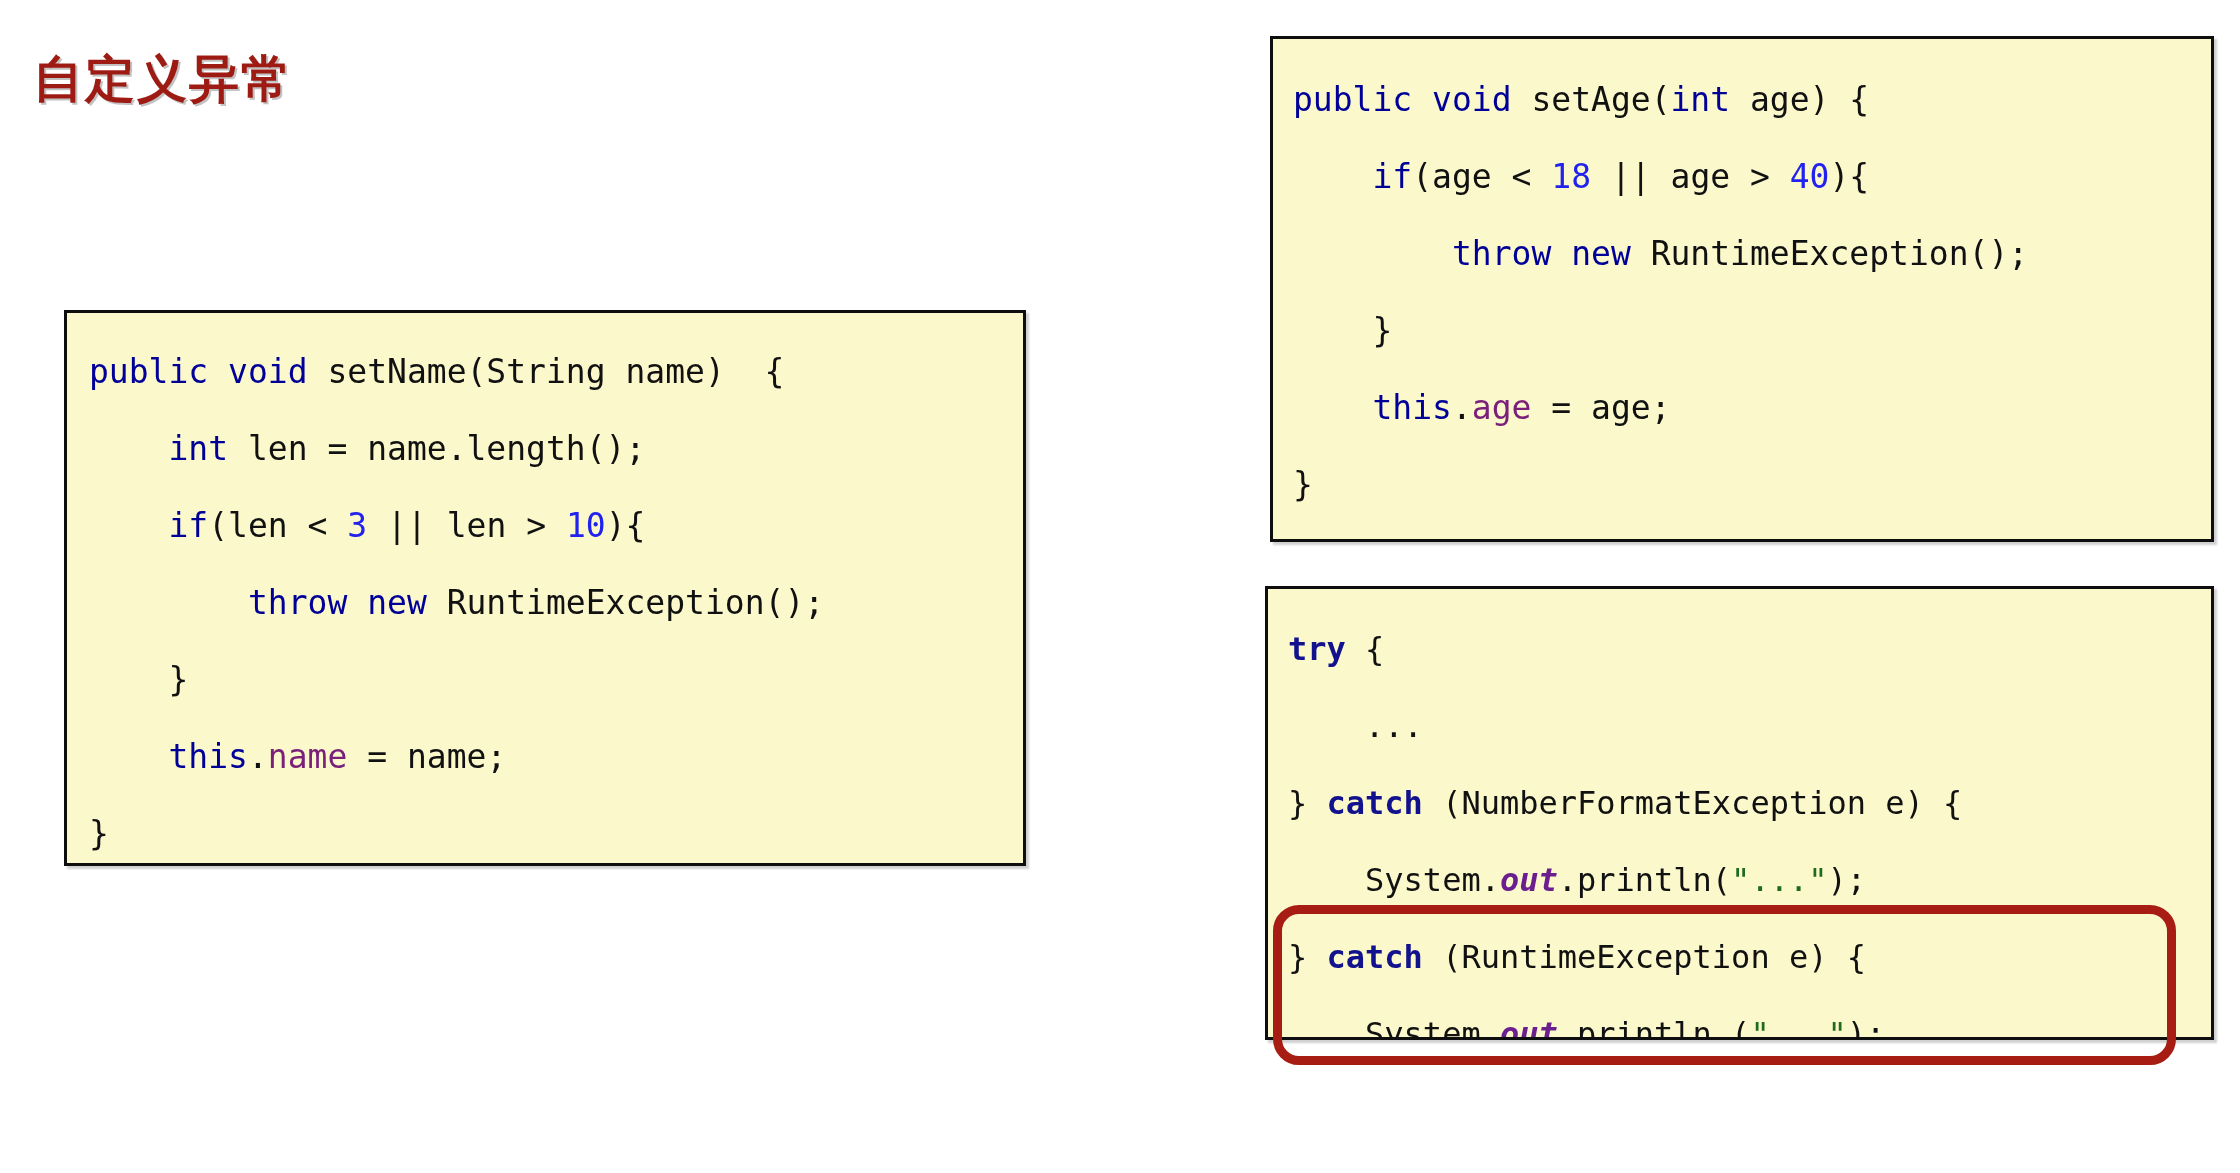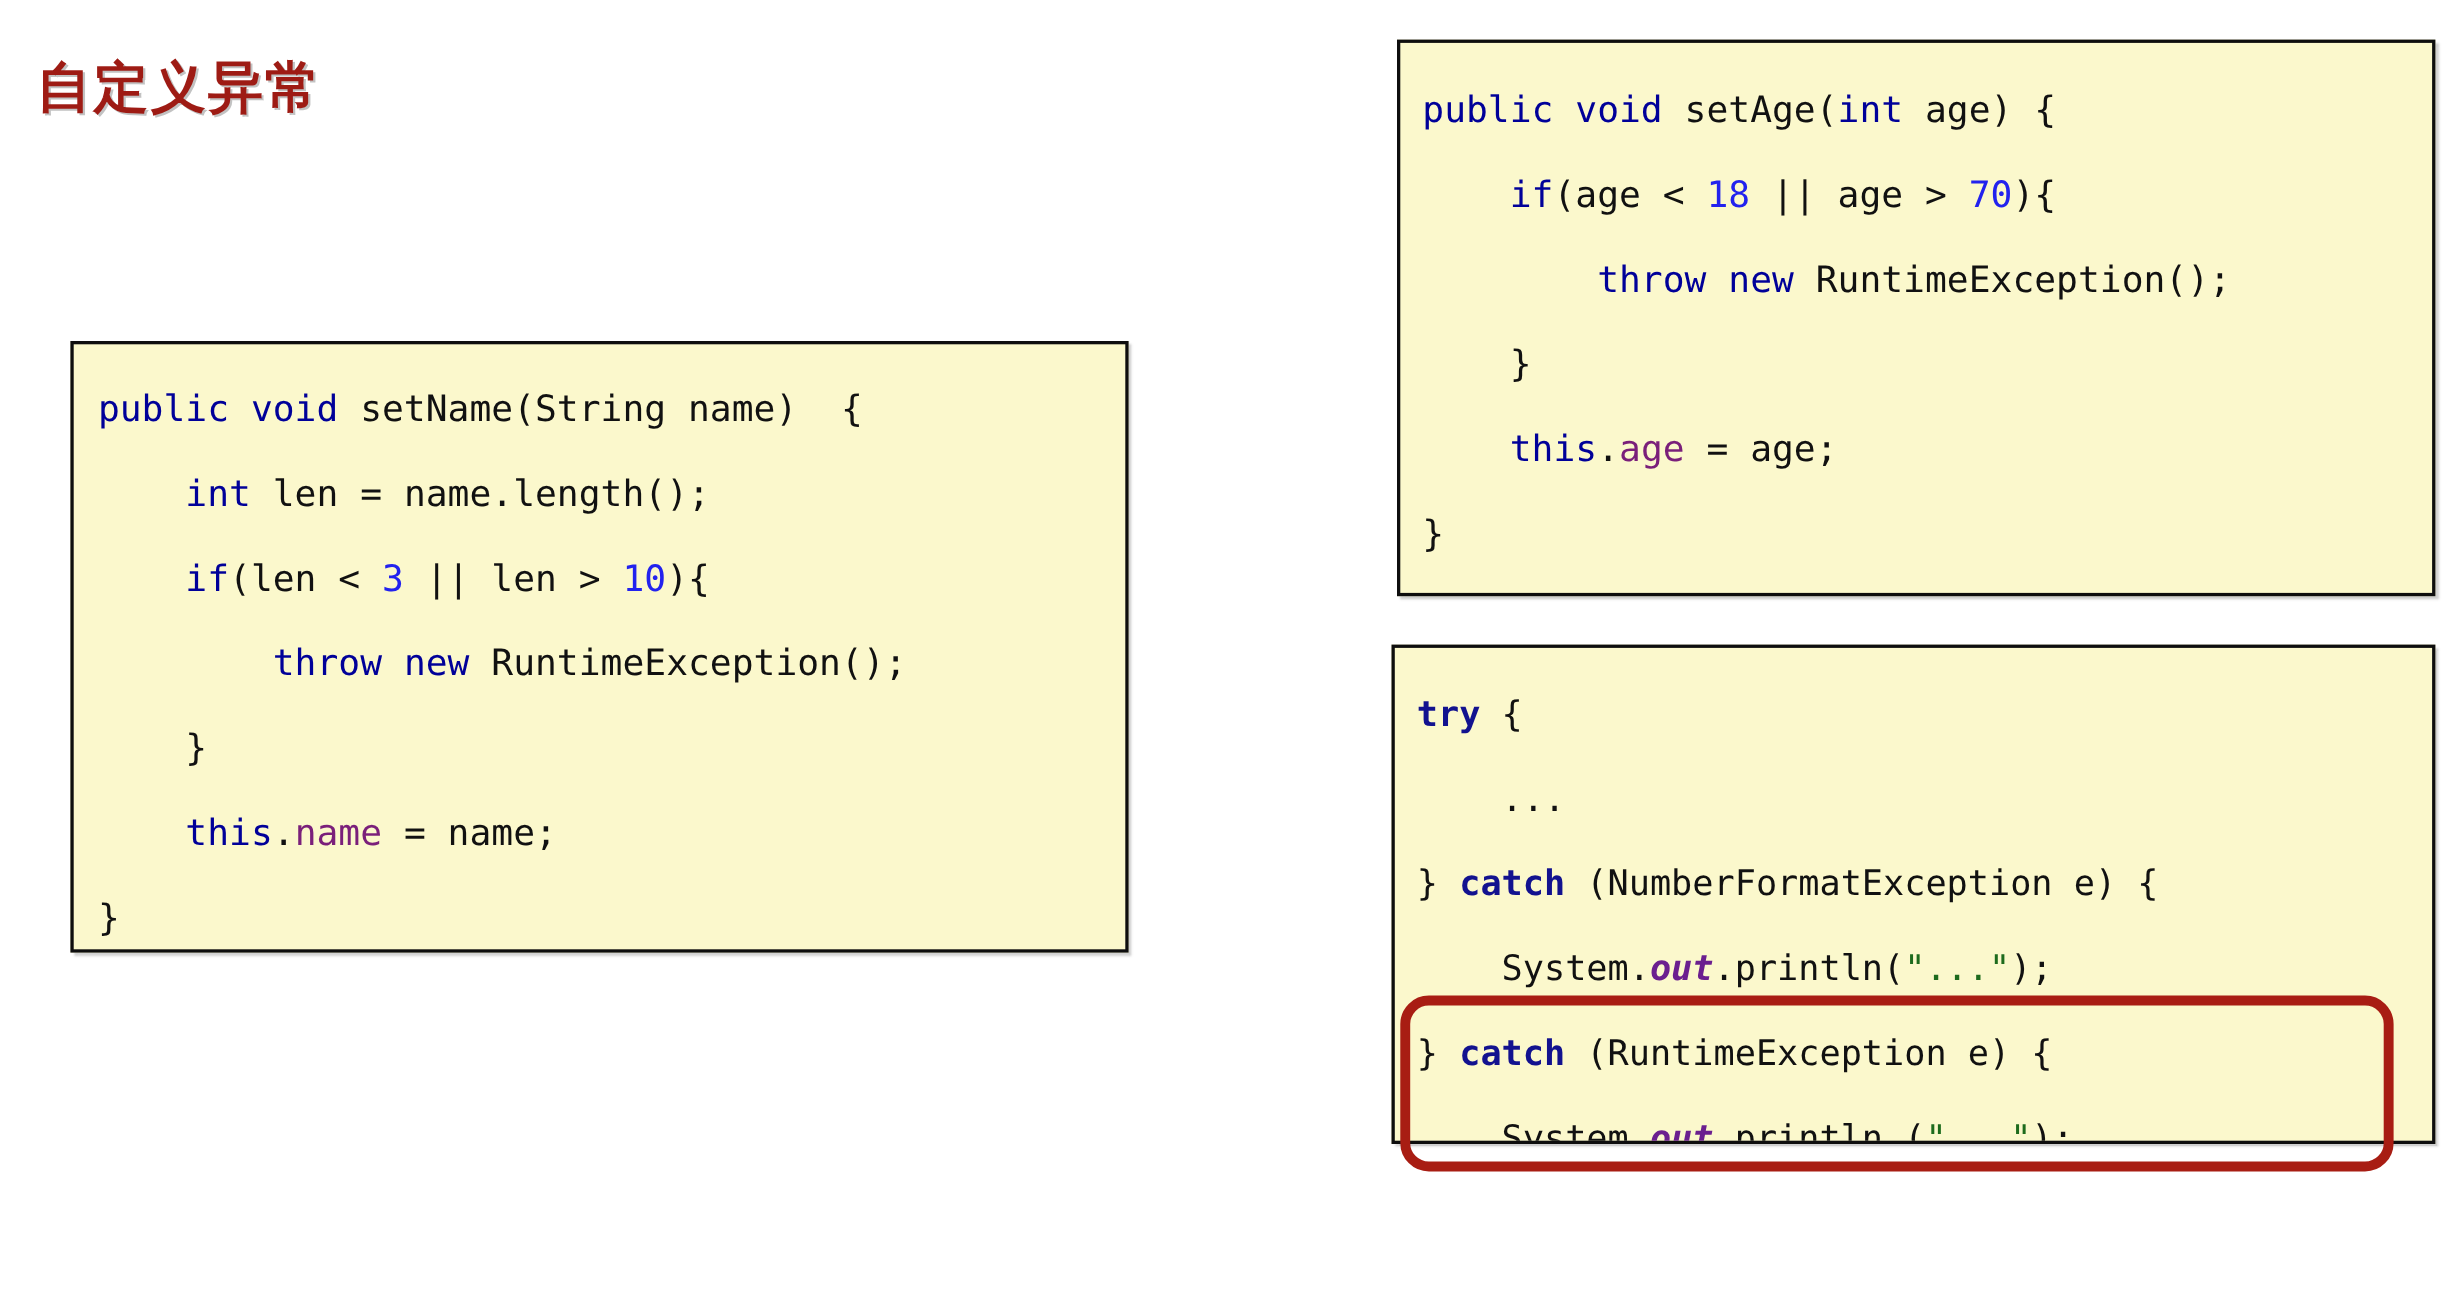--- a/index.html
+++ b/index.html
@@ -106,21 +106,21 @@
     <div class="code-line"><span class="pln">    </span><span class="kw">int</span><span class="pln"> len = name.length();</span></div>
     <div class="code-line"><span class="pln">    </span><span class="kw">if</span><span class="pln">(len &lt; </span><span class="num">3</span><span class="pln"> || len &gt; </span><span class="num">10</span><span class="pln">){</span></div>
     <div class="code-line"><span class="pln">        </span><span class="kw">throw new</span><span class="pln"> RuntimeException();</span></div>
     <div class="code-line"><span class="pln">    }</span></div>
     <div class="code-line"><span class="pln">    </span><span class="kw">this</span><span class="pln">.</span><span class="fld">name</span><span class="pln"> = name;</span></div>
     <div class="code-line"><span class="pln">}</span></div>
   </div>
 
 <div class="code-box" id="box-set-age">
     <div class="code-line"><span class="kw">public void </span><span class="pln">setAge(</span><span class="kw">int</span><span class="pln"> age) {</span></div>
-    <div class="code-line"><span class="pln">    </span><span class="kw">if</span><span class="pln">(age &lt; </span><span class="num">18</span><span class="pln"> || age &gt; </span><span class="num">70</span><span class="pln">){</span></div>
+    <div class="code-line"><span class="pln">    </span><span class="kw">if</span><span class="pln">(age &lt; </span><span class="num">18</span><span class="pln"> || age &gt; </span><span class="num">40</span><span class="pln">){</span></div>
     <div class="code-line"><span class="pln">        </span><span class="kw">throw new</span><span class="pln"> RuntimeException();</span></div>
     <div class="code-line"><span class="pln">    }</span></div>
     <div class="code-line"><span class="pln">    </span><span class="kw">this</span><span class="pln">.</span><span class="fld">age</span><span class="pln"> = age;</span></div>
     <div class="code-line"><span class="pln">}</span></div>
   </div>
 
 <div class="code-box" id="box-try-catch">
     <div class="code-line"><span class="kwb">try</span><span class="pln"> {</span></div>
     <div class="code-line"><span class="pln">    ...</span></div>
     <div class="code-line"><span class="pln">} </span><span class="kwb">catch</span><span class="pln"> (NumberFormatException e) {</span></div>

